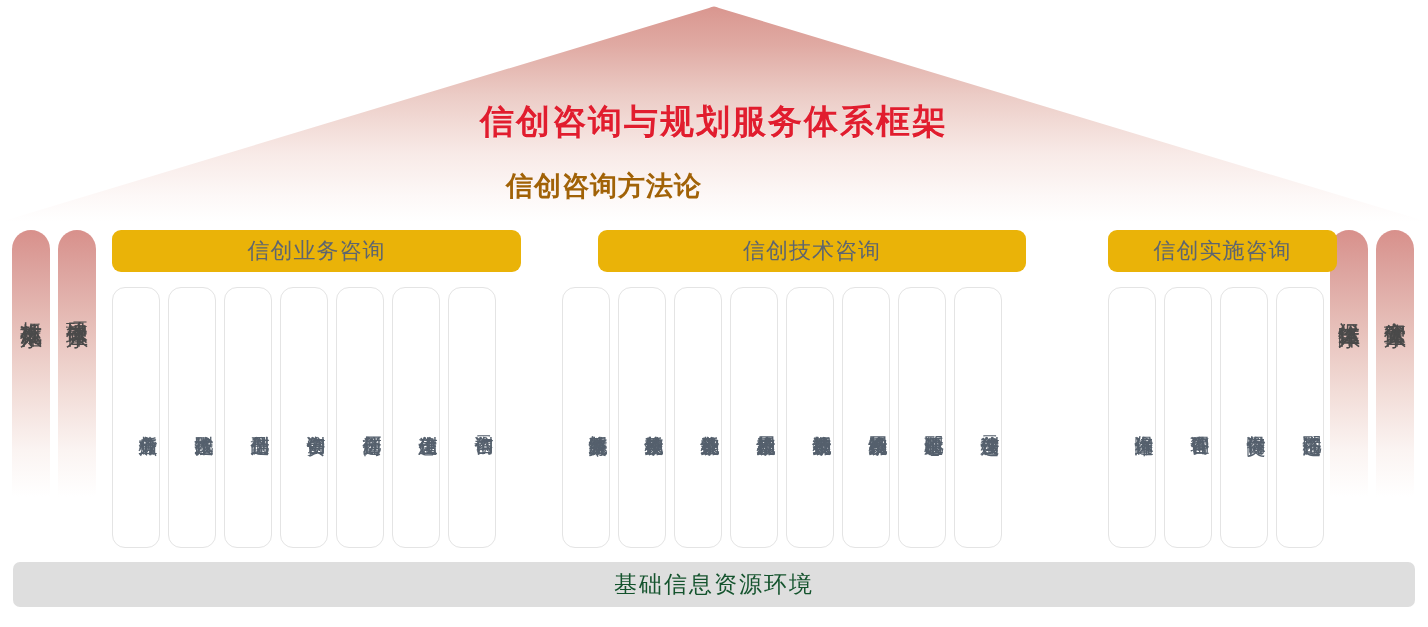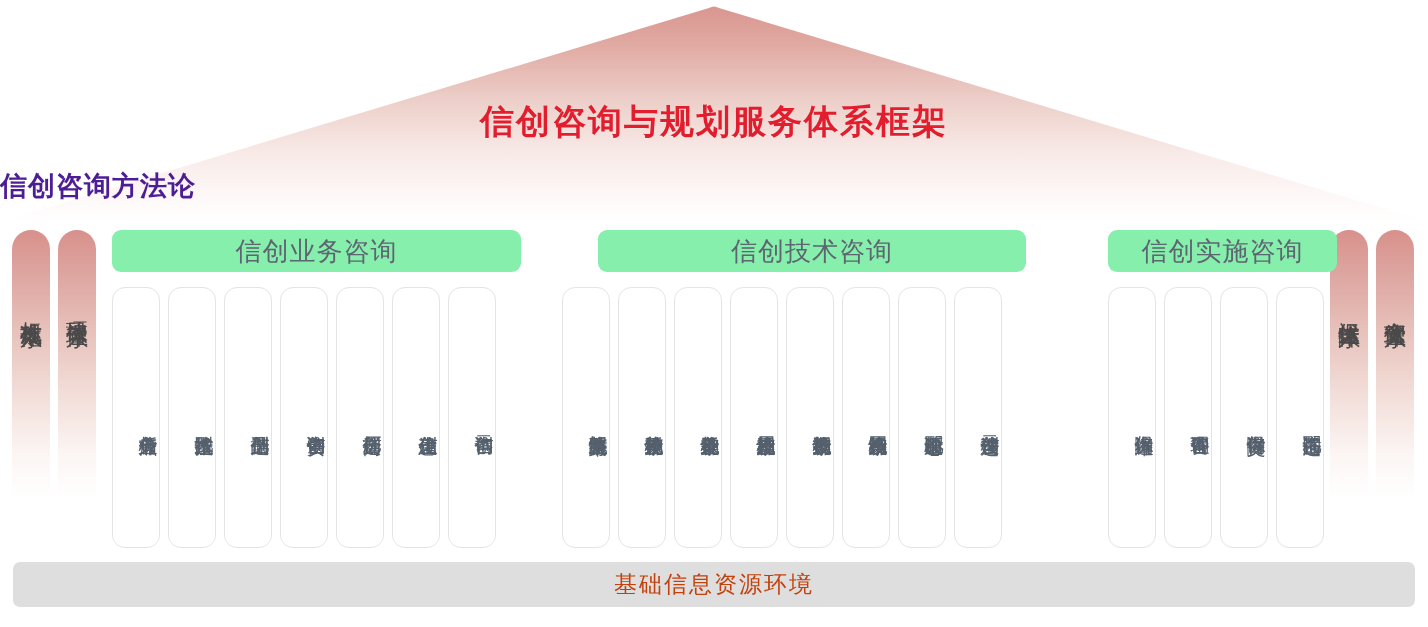--- a/index.html
+++ b/index.html
@@ -8,40 +8,40 @@
 
   #stage{position:absolute;left:0;top:0;width:1428px;height:627px;padding-left:48px;}
 
   
   .roof{position:absolute;left:0;top:0;width:1428px;height:222px;}
   .roof svg{display:block;width:1428px;height:222px;}
 
   .title-main{position:absolute;left:0;top:99px;width:1428px;text-align:center;
       font-size:34px;font-weight:bold;color:#e11d2e;letter-spacing:2px;
       text-shadow:0 1px 0 rgba(255,255,255,.35);}
-  .title-sub{position:absolute;left:0;top:168px;width:1208px;text-align:left;
-      font-size:27px;font-weight:bold;color:#4c1d95;letter-spacing:1px;}
+  .title-sub{position:absolute;left:0;top:168px;width:1208px;text-align:center;
+      font-size:27px;font-weight:bold;color:#a16207;letter-spacing:1px;}
 
   
   .pillar{position:absolute;top:230px;width:38px;height:290px;
       border-radius:19px 19px 0 0;
       background:linear-gradient(to bottom,#d8908b 0%,#dda49f 14%,#e7c0ba 34%,#f2ddd8 56%,#fbf4f2 76%,#ffffff 92%);}
   .pillar span{position:absolute;left:0;top:74px;width:38px;
       font-size:22px;color:#4a4a4a;line-height:1.18;letter-spacing:1px;
       writing-mode:vertical-rl;text-orientation:upright;
       display:flex;justify-content:flex-start;align-items:center;
       height:200px;}
   .p-l1{left:12px;} .p-l2{left:58px;}
   .p-r1{left:1330px;} .p-r2{left:1376px;}
 
   
   .group{position:absolute;top:230px;}
-  .group-head{height:42px;border-radius:9px;background:#86efac;
+  .group-head{height:42px;border-radius:9px;background:#eab308;
       display:flex;align-items:center;justify-content:center;
-      font-size:26px;color:#5d6570;letter-spacing:1px;}
+      font-size:22px;color:#5d6570;letter-spacing:1px;}
   .cards{position:absolute;top:57px;left:0;display:flex;gap:8px;}
 
   .card{width:48px;height:261px;border:1px solid #e4e4e4;border-radius:13px;
       background:#fff;box-sizing:border-box;position:relative;
       box-shadow:0 0 0 0 rgba(0,0,0,0);}
   .card span{position:absolute;left:0;top:14px;width:46px;height:238px;
       writing-mode:vertical-rl;text-orientation:upright;
       font-size:19px;color:#55606d;line-height:1.12;letter-spacing:0px;
       display:flex;align-items:flex-start;justify-content:center;}
 
@@ -50,21 +50,21 @@
   #g1 .group-head{width:409px;}
   #g2{left:562px;width:472px;}
   #g2 .group-head{width:428px;margin-left:36px;}
   #g3{left:1108px;width:229px;}
   #g3 .group-head{width:229px;}
 
   
   .base{position:absolute;left:13px;top:562px;width:1402px;height:45px;
       background:#dedede;border-radius:7px;
       display:flex;align-items:center;justify-content:center;
-      font-size:23px;color:#c2410c;letter-spacing:2px;}
+      font-size:23px;color:#14532d;letter-spacing:2px;}
 </style>
 </head>
 <body>
 
 <div id="stage">
 
   <div class="roof">
     <svg viewBox="0 0 1428 222" preserveAspectRatio="none" aria-hidden="true">
       <defs>
         <linearGradient id="roofGrad" x1="0" y1="0" x2="0" y2="1">

